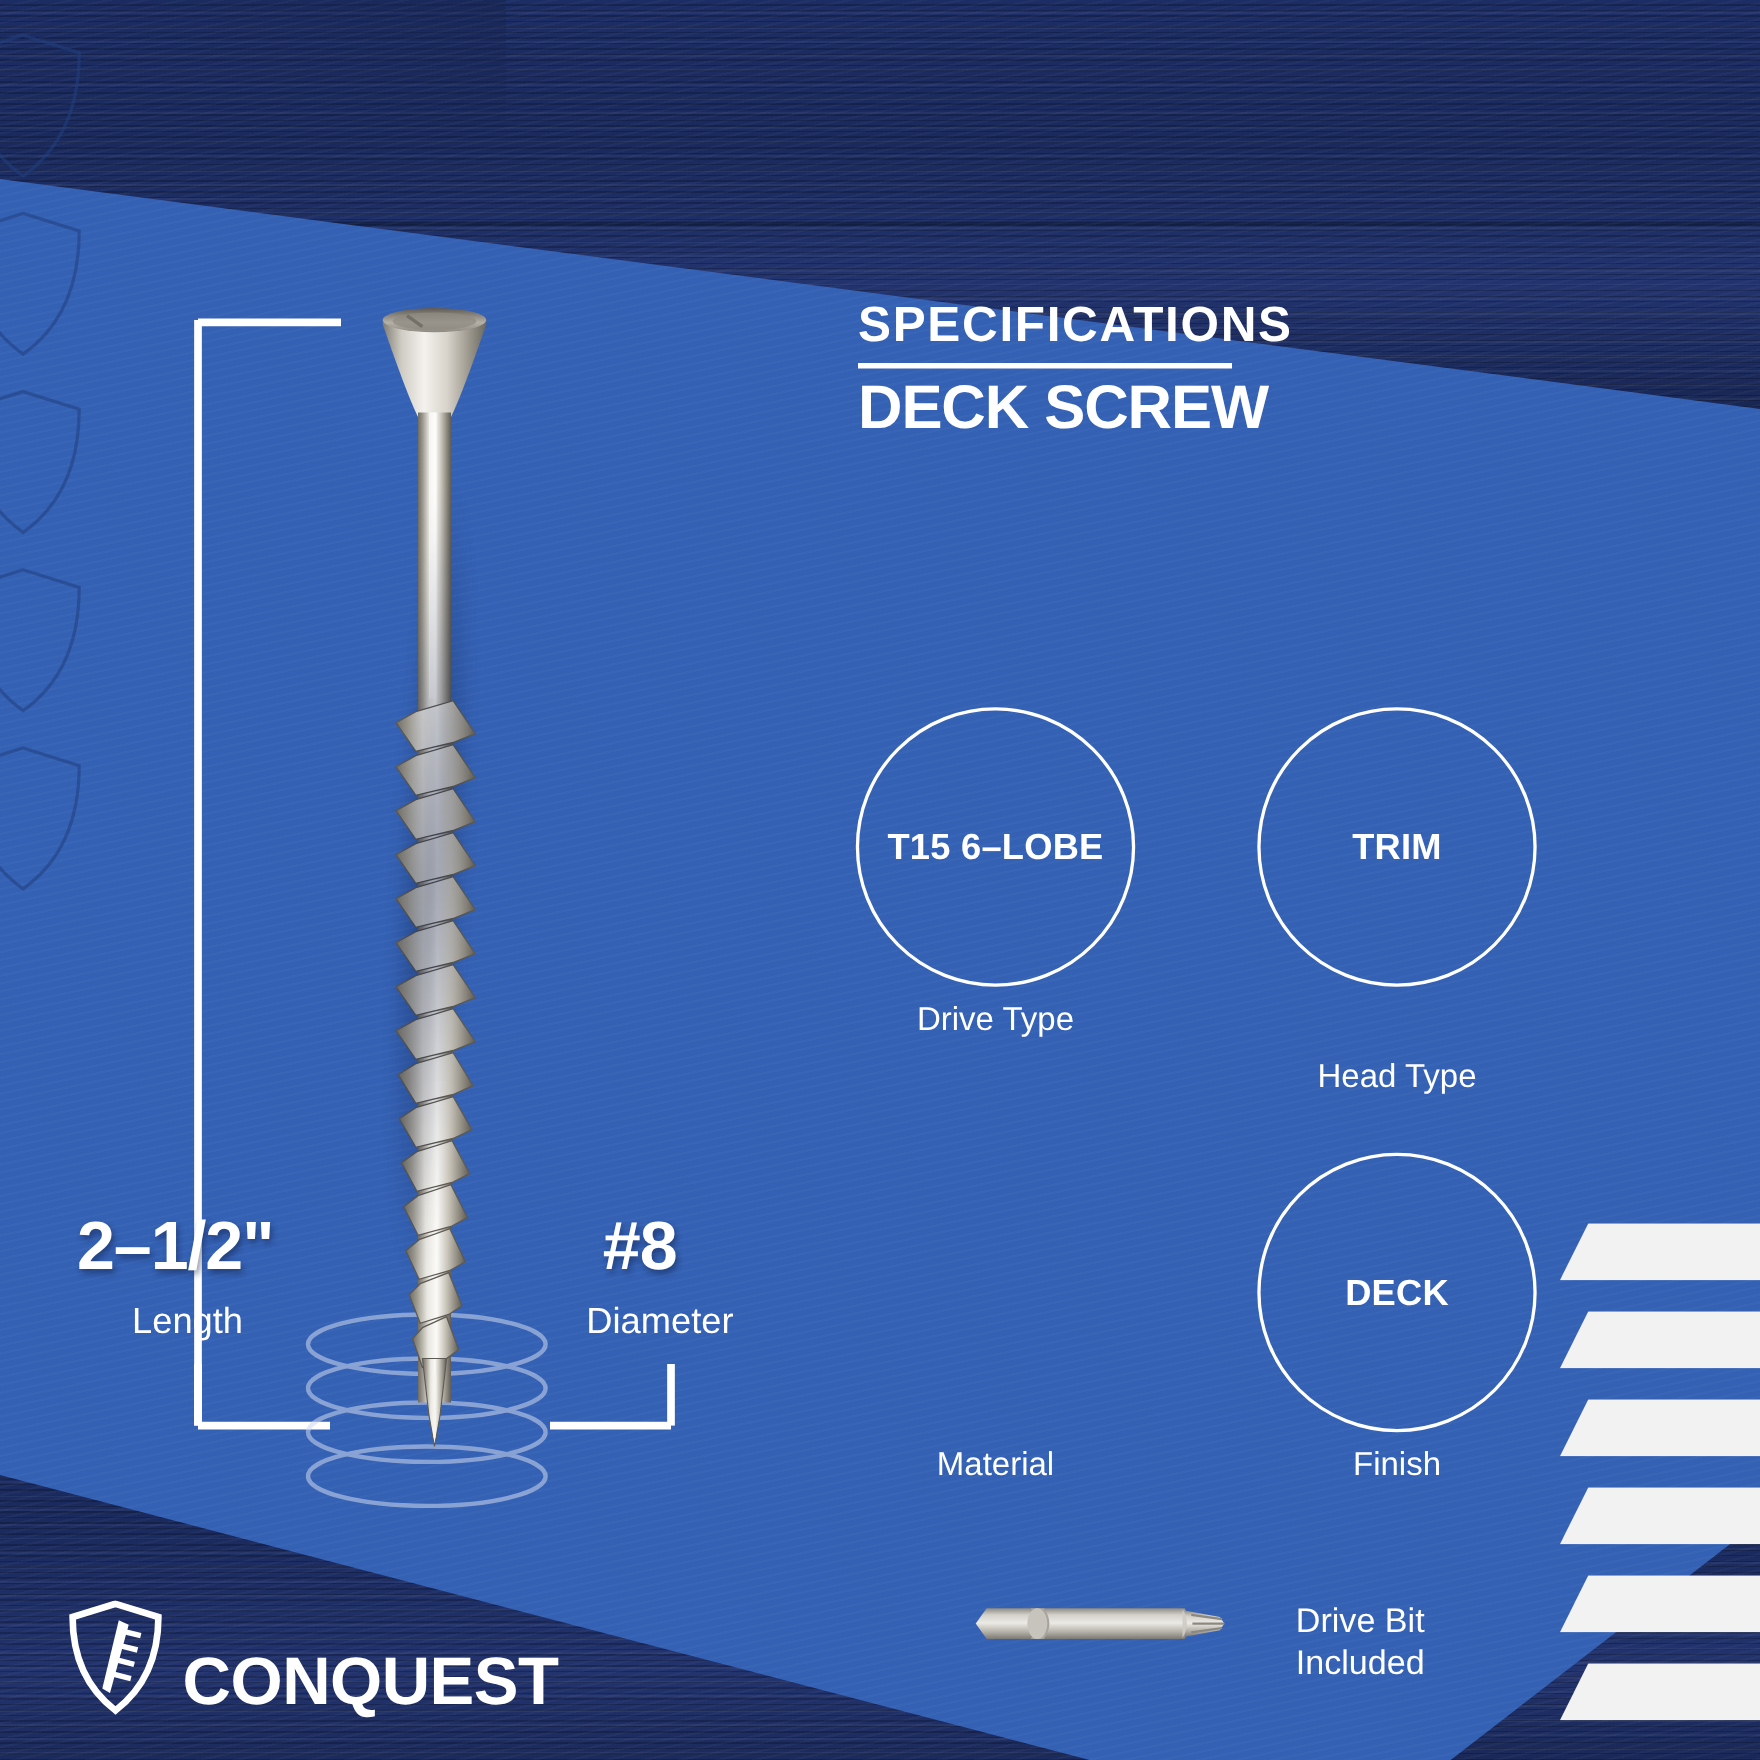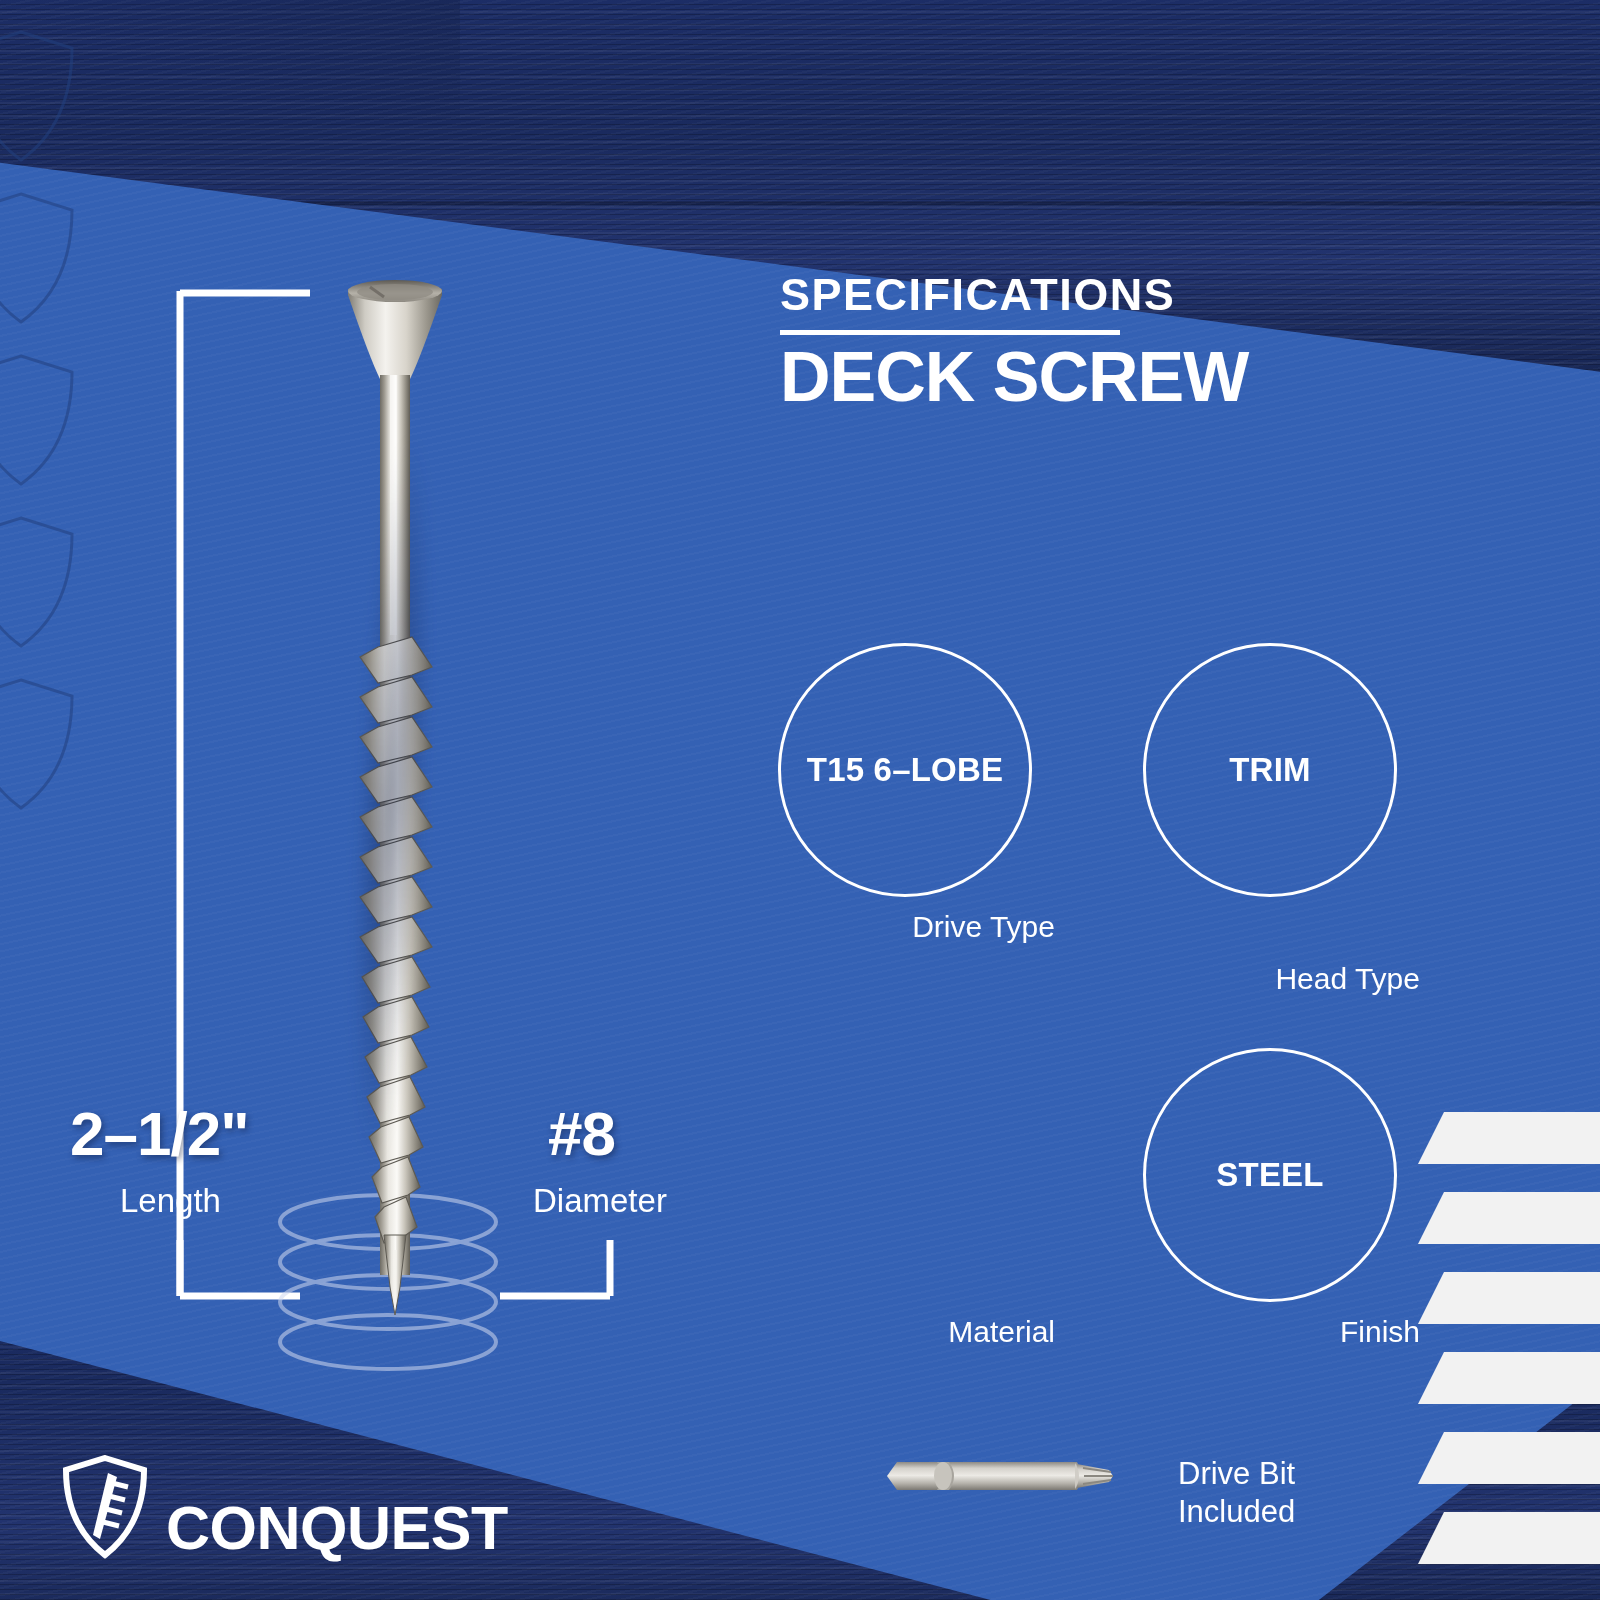--- a/index.html
+++ b/index.html
@@ -100,37 +100,37 @@
   
   .spec-head { position:absolute; left:780px; top:272px; width:620px; }
   .spec-kicker {
     font-size:45px; color:#fff; letter-spacing:1.5px; font-weight:700;
     line-height:1;
   }
   .spec-rule {
     width:340px; height:5px; background:#fff; margin:13px 0 6px 0;
   }
   .spec-title {
-    font-size:70px; color:#fff; font-weight:700; letter-spacing:-1px;
+    font-size:56px; color:#fff; font-weight:700; letter-spacing:-1px;
     line-height:1.04;
   }
 
   .circle {
     position:absolute; width:254px; height:254px; border-radius:50%;
     border:3.5px solid #fff;
     display:flex; align-items:center; justify-content:center;
     text-align:left;
   }
   .circle-txt {
     font-size:33px; font-weight:700; color:#fff; line-height:1.16;
     letter-spacing:.2px; padding:0 8px; white-space:pre-line;
   }
   .circle-txt.sm { font-size:30px; }
   .circle-cap {
-    position:absolute; width:300px; text-align:right;
+    position:absolute; width:300px; text-align:center;
     font-size:30px; color:#fff; font-weight:400;
   }
 
   
   .stripe {
     position:absolute; right:0; height:52px;
     background:#f2f2f2;
     clip-path: polygon(26px 0, 100% 0, 100% 100%, 0 100%);
   }
 
@@ -292,21 +292,21 @@
   <div class="circle-cap" style="left:755px; top:910px;">Drive Type</div>
 
   <div class="circle" style="left:1143px; top:643px;">
     <div class="circle-txt">TRIM</div>
   </div>
   <div class="circle-cap" style="left:1120px; top:962px;">Head Type</div>
 
   <div class="circle-cap" style="left:755px; top:1315px;">Material</div>
 
   <div class="circle" style="left:1143px; top:1048px;">
-    <div class="circle-txt">STEEL</div>
+    <div class="circle-txt">DECK</div>
   </div>
   <div class="circle-cap" style="left:1120px; top:1315px;">Finish</div>
 
   <div class="bit-wrap">
     <svg width="230" height="48" viewBox="0 0 230 48">
       <defs>
         <linearGradient id="bitG" x1="0" y1="0" x2="0" y2="1">
           <stop offset="0%" stop-color="#8d8a84"></stop>
           <stop offset="22%" stop-color="#d4d1cb"></stop>
           <stop offset="48%" stop-color="#eceae5"></stop>

